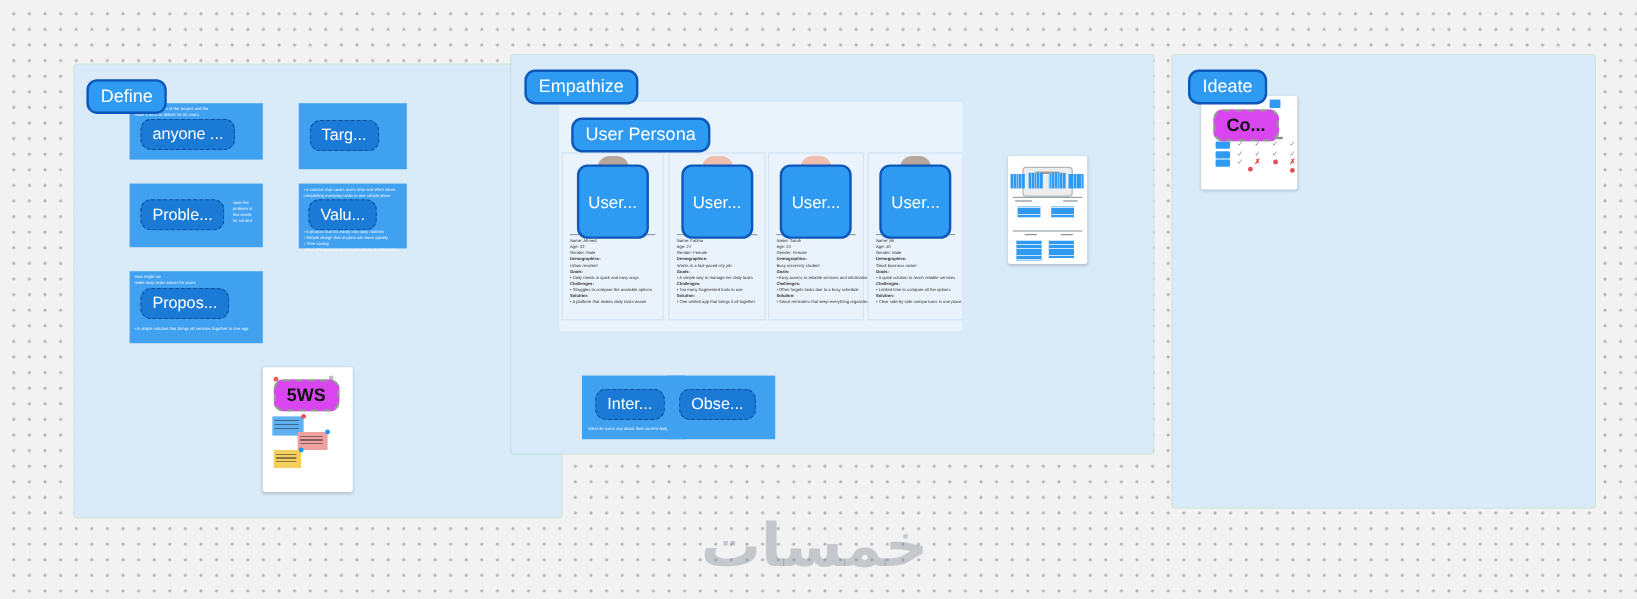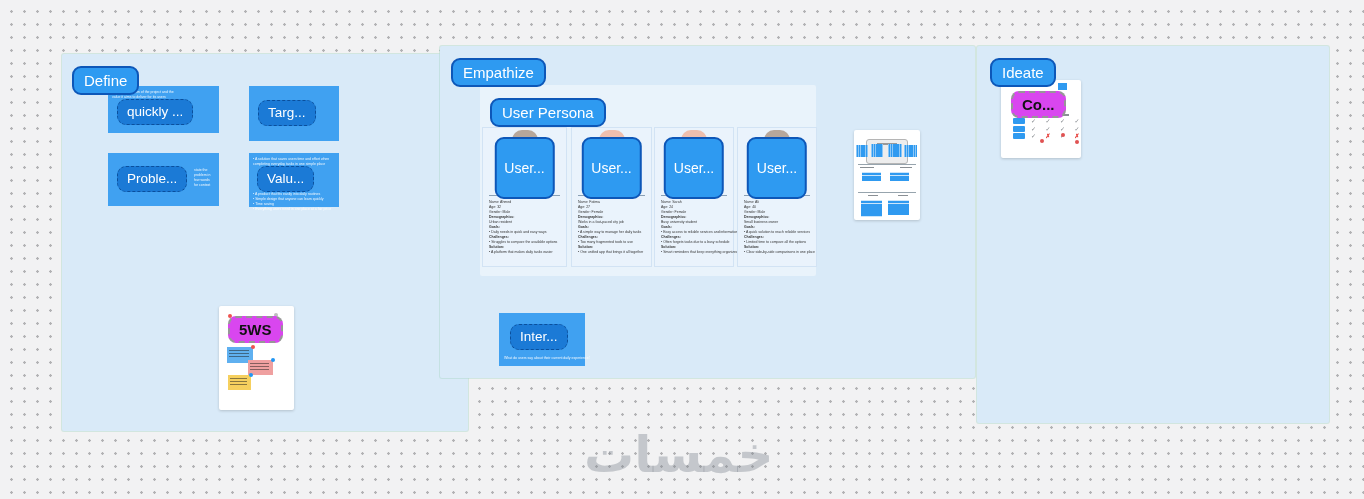--- a/index.html
+++ b/index.html
@@ -106,21 +106,21 @@
 <div class="canvas">
 
   <div class="panel" style="left:62px;top:54px;width:406px;height:377px;">
     <div class="pill" style="left:10px;top:12px;">Define</div>
 
     <div class="note" style="left:46px;top:32px;width:111px;height:47px;">
       <div class="micro" style="left:4px;top:3px;">
           <div>A brief description of the project and the</div>
           <div>value it aims to deliver for its users</div>
         </div>
-      <div class="note-label" style="left:9px;top:13px;">quickly ...</div>
+      <div class="note-label" style="left:9px;top:13px;">anyone ...</div>
     </div>
 
     <div class="note" style="left:187px;top:32px;width:90px;height:55px;">
       <div class="note-label" style="left:9px;top:14px;">Targ...</div>
     </div>
 
     <div class="note" style="left:46px;top:99px;width:111px;height:53px;">
       <div class="micro" style="left:86px;top:14px;width:44px;">
           <div>state the</div>
           <div>problem in</div>
@@ -137,41 +137,51 @@
         </div>
       <div class="note-label" style="left:8px;top:13px;">Valu...</div>
       <div class="micro" style="left:4px;top:38px;">
           <div>• A product that fits easily into daily routines</div>
           <div>• Simple design that anyone can learn quickly</div>
           <div>• Time saving</div>
           <div>• Everything users need in one place at a fair price</div>
         </div>
     </div>
 
+    <div class="note" style="left:46px;top:172px;width:111px;height:60px;">
+      <div class="micro" style="left:4px;top:3px;">
+          <div>How might we</div>
+          <div>make daily tasks easier for users</div>
+        </div>
+      <div class="note-label" style="left:9px;top:14px;">Propos...</div>
+      <div class="micro" style="left:4px;top:46px;">
+          <div>• A simple solution that brings all services together in one app</div>
+        </div>
+    </div>
 
     <div class="card" style="left:157px;top:252px;width:75px;height:104px;">
       <div class="dot dot-red" style="left:9px;top:8px;"></div>
       <div class="dot dot-gray" style="left:55px;top:7px;"></div>
       <div class="pill-gray" style="left:9px;top:10px;">5WS</div>
       <div class="mini-note" style="left:8px;top:41px;width:26px;height:16px;background:#5fb0f0;">
         <div class="scribble"></div>
         <div class="dot dot-red" style="right:-2px;top:-2px;"></div>
       </div>
       <div class="mini-note" style="left:29px;top:54px;width:25px;height:15px;background:#efa0a0;">
         <div class="scribble"></div>
         <div class="dot dot-blue" style="right:-2px;top:-2px;"></div>
       </div>
       <div class="mini-note" style="left:9px;top:69px;width:23px;height:15px;background:#f6d05e;">
         <div class="scribble"></div>
         <div class="dot dot-blue" style="right:-2px;top:-2px;"></div>
       </div>
     </div>
   </div>
 
-  <div class="panel" style="left:440px;top:46px;width:535px;height:332px;">
+  <div class="panel" style="left:426px;top:46px;width:535px;height:332px;">
     <div class="pill" style="left:11px;top:12px;">Empathize</div>
 
     <div class="frame-light" style="left:40px;top:39px;width:336px;height:191px;"></div>
     <div class="pill" style="left:50px;top:52px;">User Persona</div>
 
     <div class="persona male" style="left:42px;top:81px;width:85px;">
       <div class="hair"></div>
       <div class="shoulders"></div>
       <div class="neck"></div>
       <div class="collar"></div>
@@ -283,20 +293,23 @@
       <div class="bluechip" style="left:5px;top:68px;width:25px;height:21px;"></div>
       <div class="bluechip" style="left:32px;top:68px;width:25px;height:19px;"></div>
     </div>
 
     <div class="note" style="left:40px;top:267px;width:86px;height:53px;margin-left:19px;">
       <div class="note-label" style="left:11px;top:11px;">Inter...</div>
       <div class="micro" style="left:5px;top:42px;">
           <div>What do users say about their current daily experience?</div>
         </div>
     </div>
+    <div class="note" style="left:130px;top:267px;width:90px;height:53px;">
+      <div class="note-label" style="left:10px;top:11px;">Obse...</div>
+    </div>
   </div>
 
   <div class="panel" style="left:977px;top:46px;width:352px;height:377px;">
     <div class="pill" style="left:13px;top:12px;">Ideate</div>
 
     <div class="card" style="left:24px;top:34px;width:80px;height:78px;">
       <div style="position:absolute;left:57px;top:3px;width:9px;height:7px;background:#2f9af0;"></div>
       <div class="pill-gray" style="left:10px;top:11px;">Co...</div>
       <div class="gbar" style="left:30px;top:34px;width:8px;"></div>
       <div class="gbar" style="left:60px;top:34px;width:8px;"></div>

